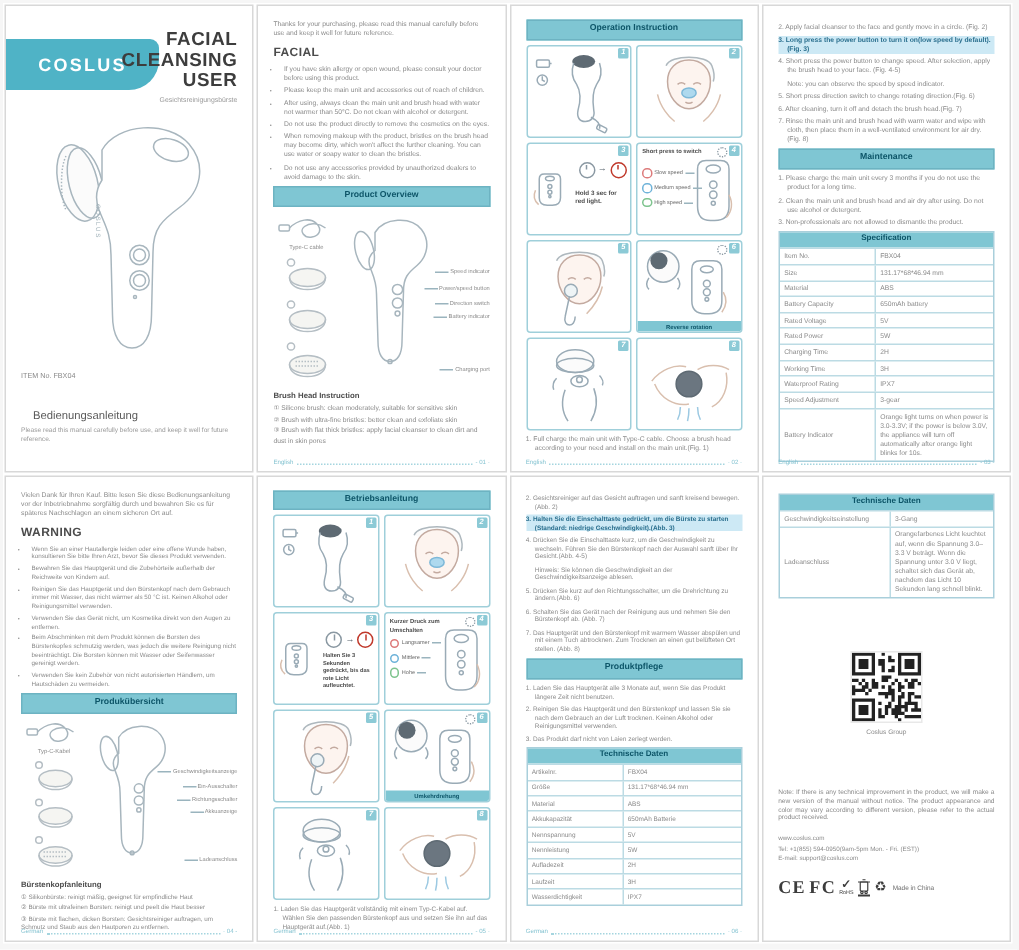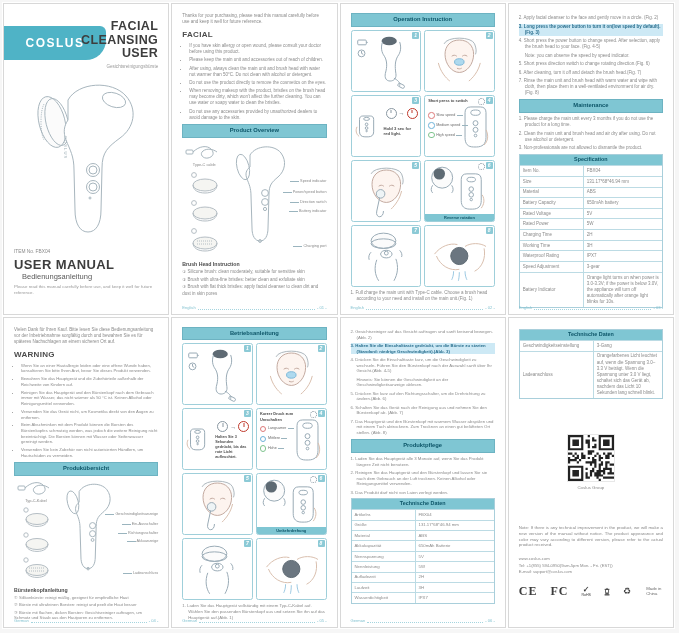--- a/index.html
+++ b/index.html
@@ -65,21 +65,21 @@
   .ring.r{border-color:#dd7b7b;}.ring.b{border-color:#6fb3d9;}.ring.g{border-color:#7fc48f;}
   .spd .tick{display:inline-block;width:6px;border-top:0.6px solid #9ab4be;margin-left:1.5px;}
   .revbar{position:absolute;left:0;right:0;bottom:0;height:7px;background:#7fc6d3;color:#0d5568;font-size:3.9px;
           font-weight:bold;display:flex;align-items:center;justify-content:center;z-index:2;}
   .stepp{margin-top:3px;padding-left:6px;text-indent:-6px;}
   
   .qrwrap{margin-top:36px;text-align:center;}
   .qrcap{font-size:4.4px;color:#8a8a8a;margin-top:2px;text-align:center;}
   .p8note{margin-top:34px;font-size:4.4px;color:#8a8a8a;text-align:justify;}
   .contact{margin-top:8px;font-size:4.2px;color:#8a8a8a;line-height:1.5;}
-  .certs{display:flex;align-items:center;gap:13px;margin-top:8px;}
+  .certs{display:flex;align-items:center;gap:2px;margin-top:8px;}
   .ce,.fc{font-size:12px;font-weight:bold;color:#3c3c3c;letter-spacing:1px;font-family:"Liberation Serif",serif;}
   .rohs{display:flex;flex-direction:column;align-items:center;color:#3c3c3c;line-height:1;}
   .rohs .chk{font-size:8px;font-weight:bold;}
   .rohs .rlab{font-size:3.6px;}
   .recy{font-size:9px;color:#3c3c3c;line-height:1;}
   .madein{font-size:4.3px;color:#6a6a6a;margin-left:2px;}
   line,path,circle,ellipse,rect{vector-effect:non-scaling-stroke;}
 </style>
 </head>
 <body>
@@ -105,21 +105,20 @@
         <ellipse cx="88" cy="26" rx="12" ry="7" transform="rotate(18 88 26)"></ellipse>
         <circle cx="67" cy="96" r="6.5"></circle>
           <circle cx="67" cy="96" r="4"></circle>
         <circle cx="67" cy="113" r="6.5"></circle>
           <circle cx="67" cy="113" r="4"></circle>
         <circle cx="64" cy="124" r="1"></circle>
       </g>
     </svg>
     <span class="devbrand" style="left:64px;top:132px;">COSLUS</span>
     <div class="cv-item">ITEM No. FBX04</div>
-    <div class="cv-um">USER MANUAL</div>
     <div class="cv-ba">Bedienungsanleitung</div>
     <div class="cv-note">Please read this manual carefully before use, and keep it well for future reference.</div>
   </div>
 
   <div class="panel">
     <div>Thanks for your purchasing, please read this manual carefully before use and keep it well for future reference.</div>
     <div class="wtitle">FACIAL</div>
     <ul class="warn">
       <li>If you have skin allergy or open wound, please consult your doctor before using this product.</li>
       <li>Please keep the main unit and accessories out of reach of children.</li>

